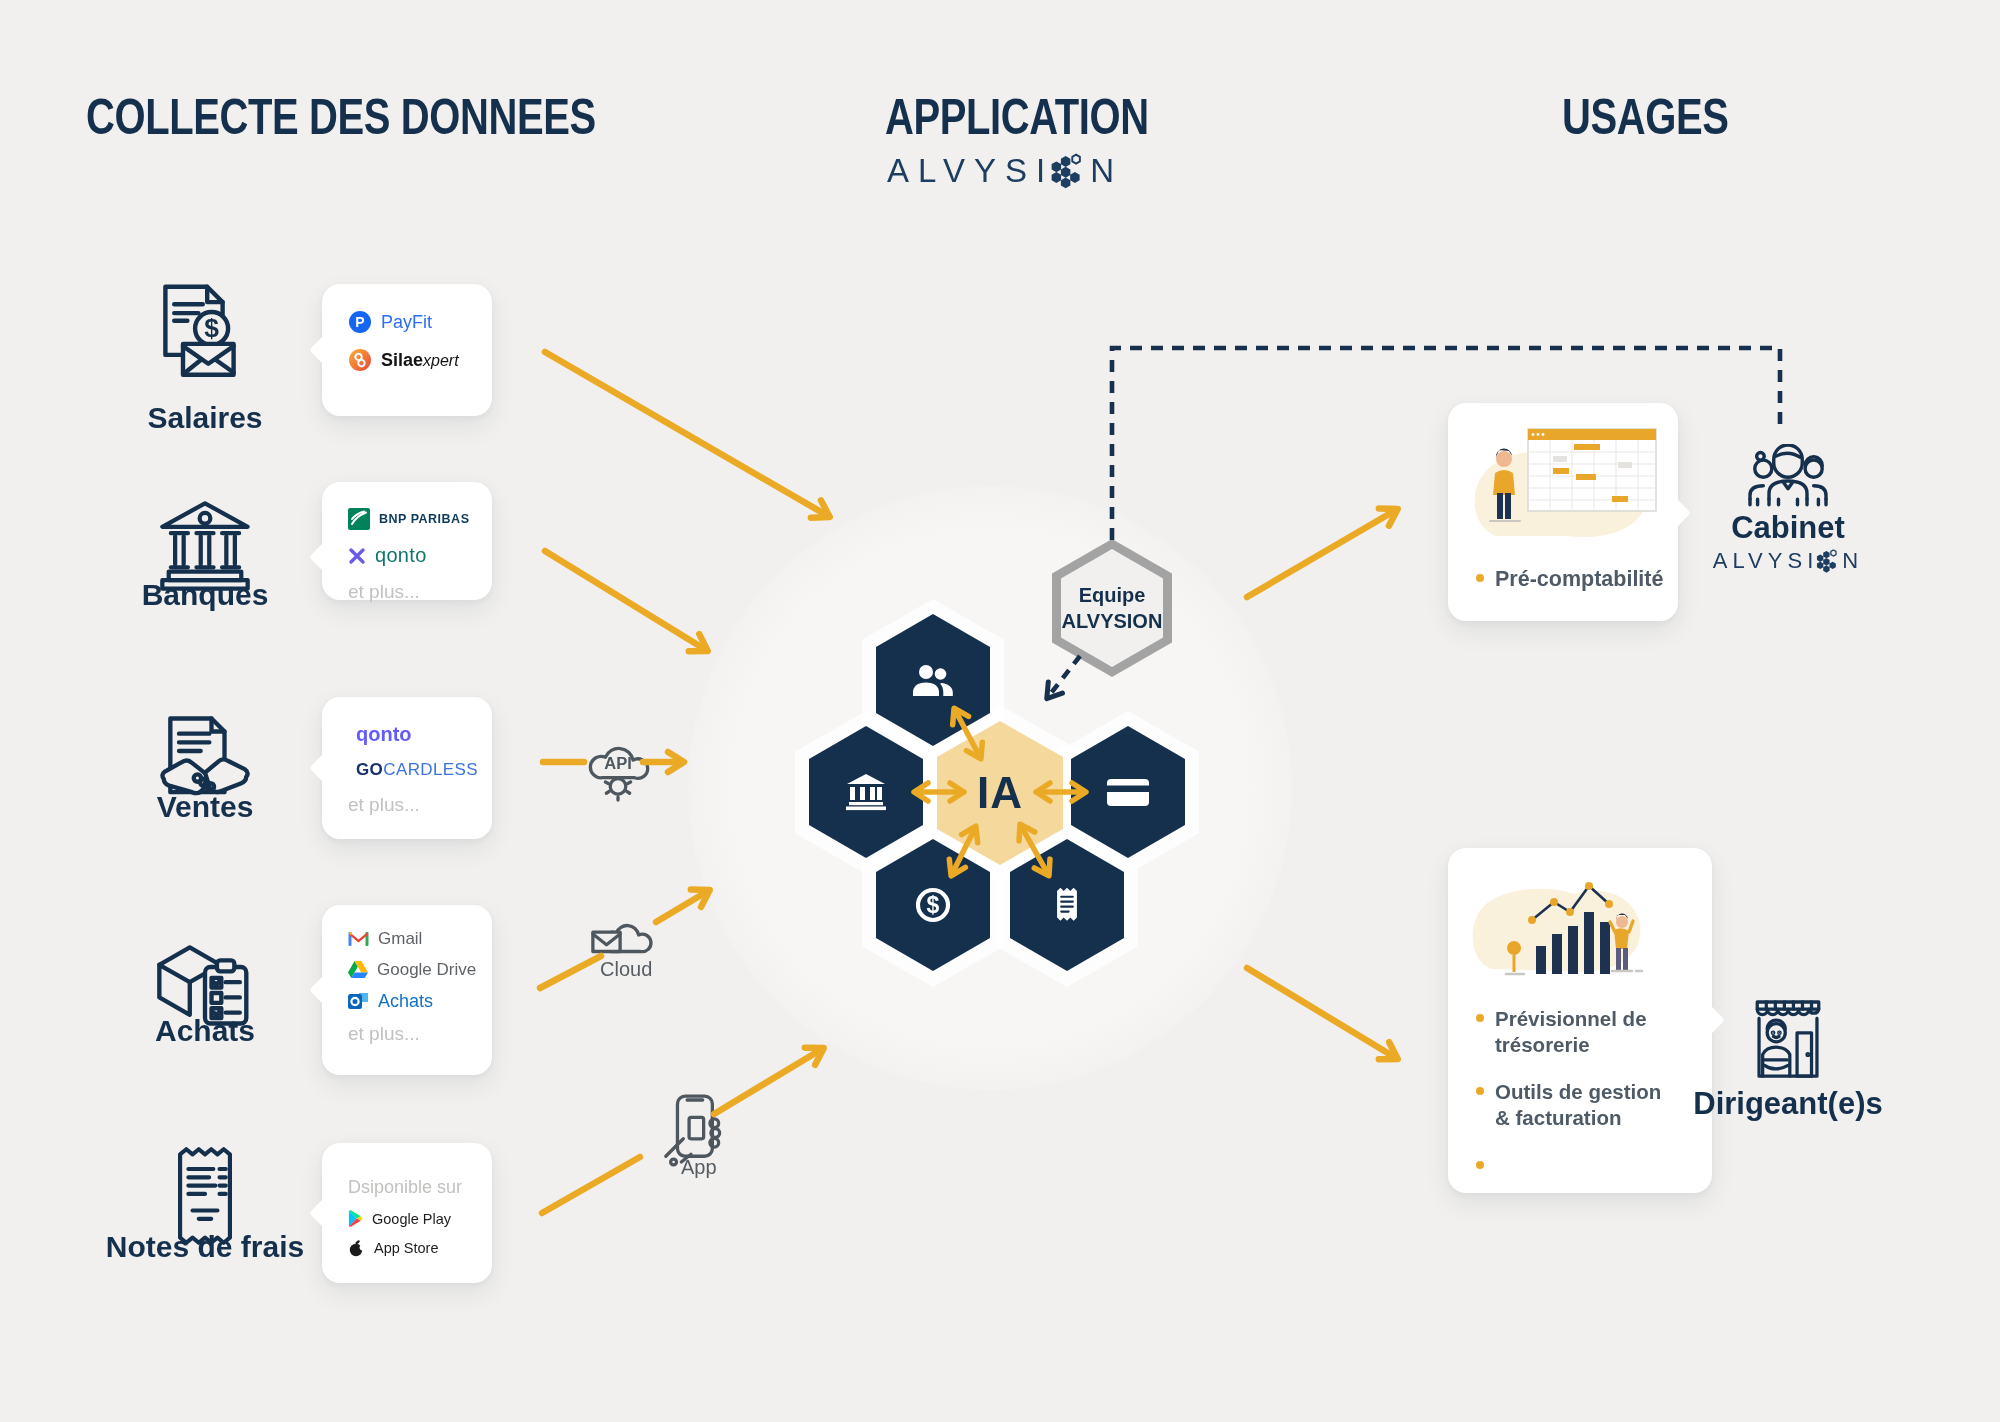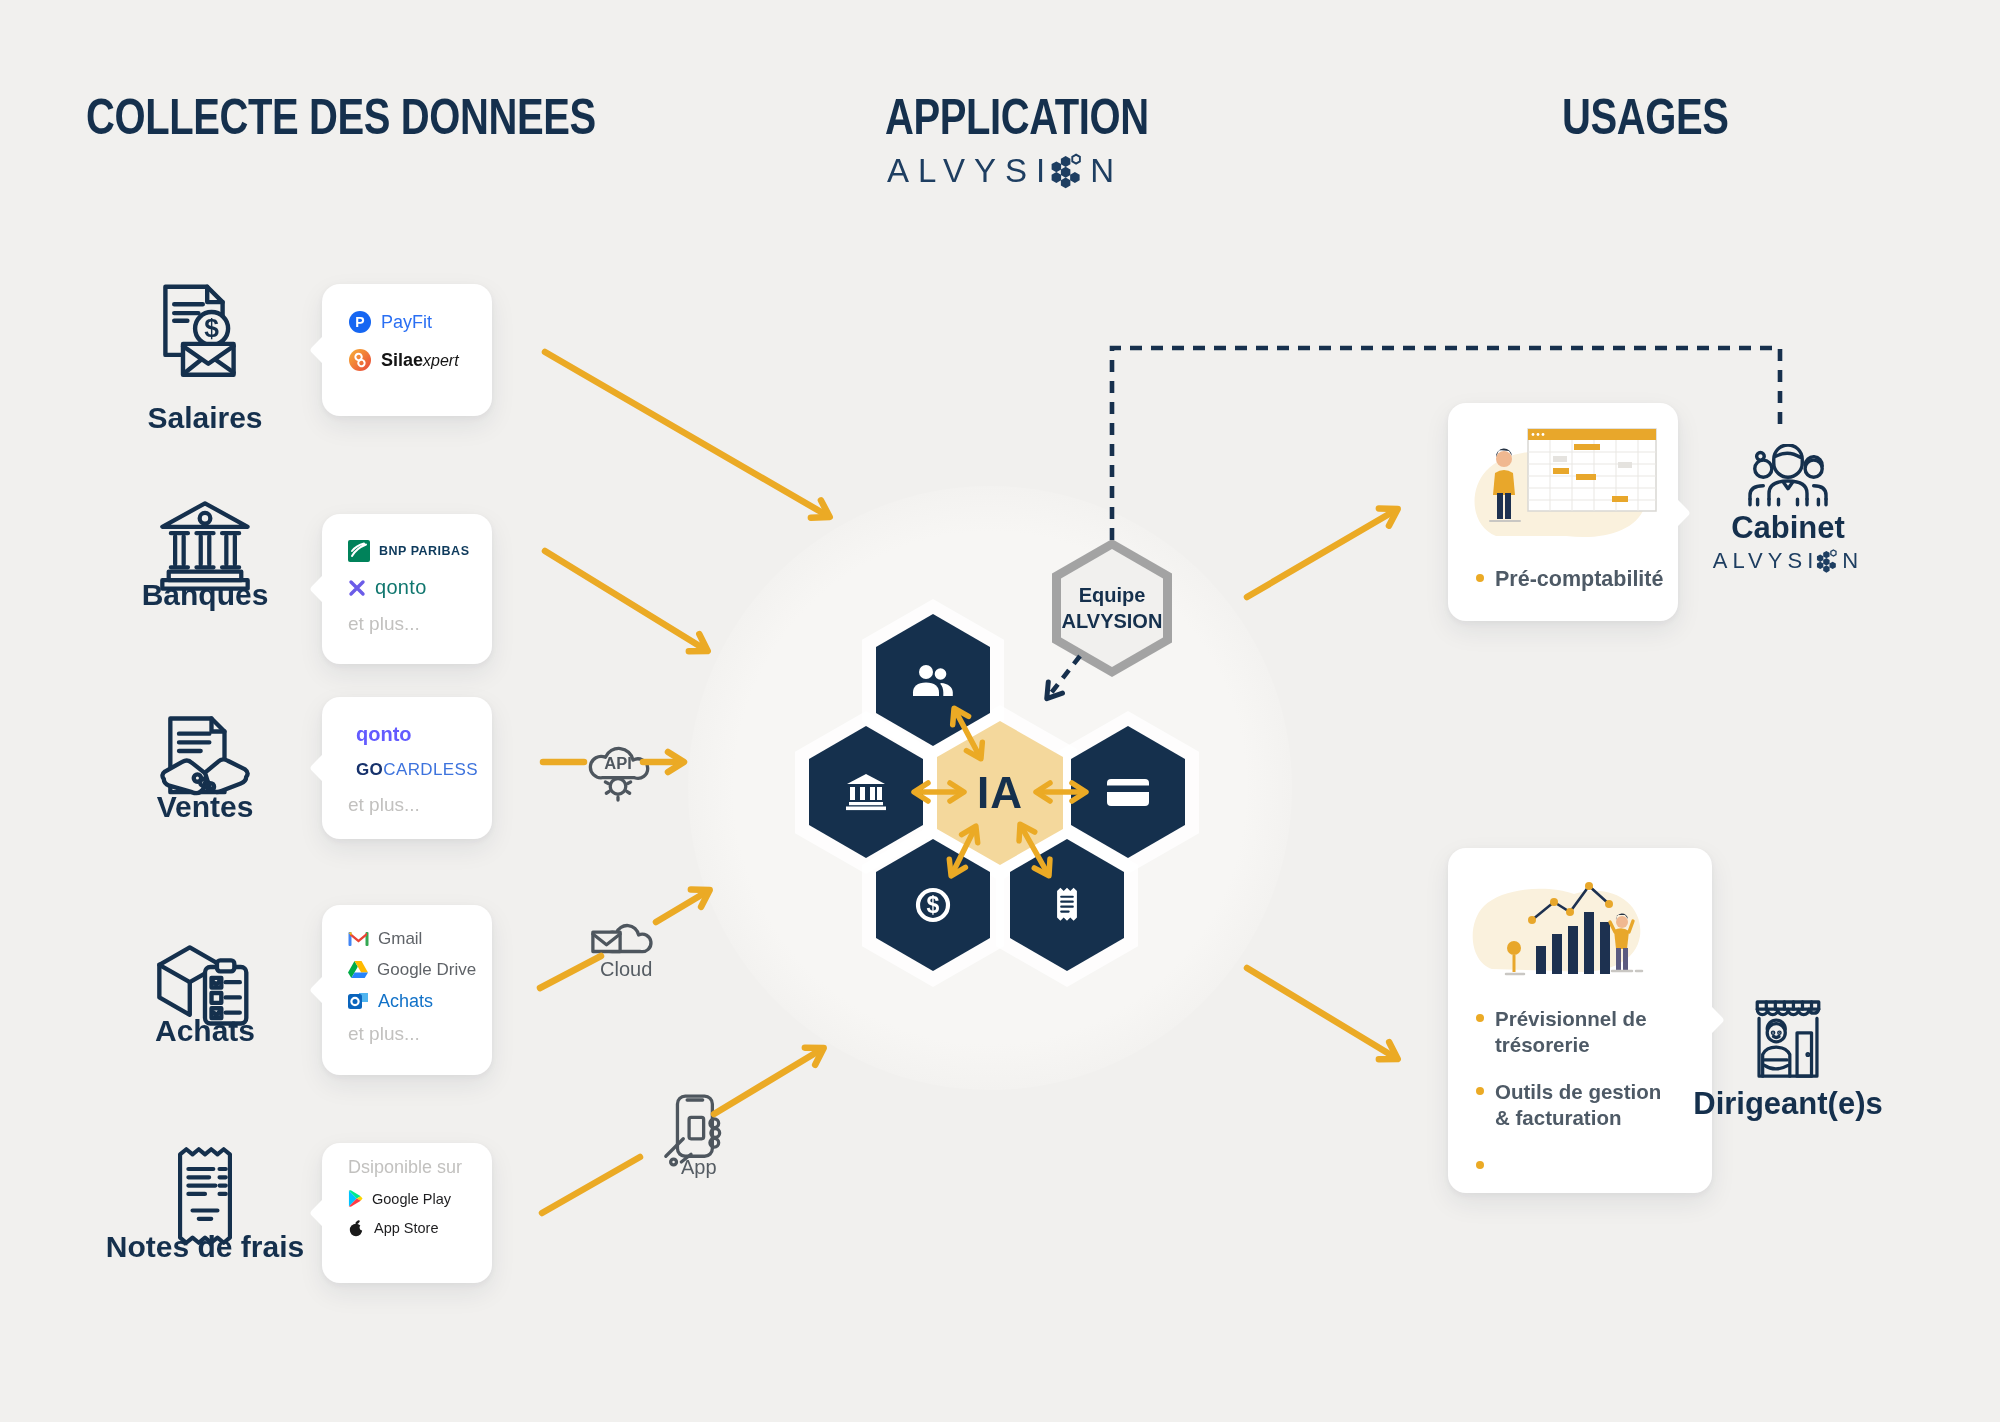--- a/index.html
+++ b/index.html
@@ -172,21 +172,21 @@
               <circle cx="12" cy="8.6" r="3.2" fill="none" stroke="#fff" stroke-width="2"></circle>
               <circle cx="12" cy="15.4" r="3.2" fill="none" stroke="#fff" stroke-width="2"></circle>
             </g>
         </svg>
       </span>
       <span><span class="t-silae-b">Silae</span><span class="t-silae-i">xpert</span></span>
     </div>
   </div>
 </div>
 
-<div class="card" style="left:322px;top:482px;width:170px;height:150px;margin-top:32px;">
+<div class="card" style="left:322px;top:482px;width:170px;height:118px;">
   <div class="ptr" style="left:-8px;top:63px;"></div>
   <div class="prov-col" style="position:relative;">
     <div class="prov-row">
       <span class="logo-badge">
         <svg width="22" height="22" viewBox="0 0 22 22">
             <rect width="22" height="22" rx="2" fill="#00825A"></rect>
             <path d="M4,16 C8,9 13,6.5 18,4.5 M4,11 C8,6 12,4.5 16,3.5" stroke="#fff" stroke-width="2" fill="none" stroke-linecap="round"></path>
           </svg>
       </span>
       <span class="t-bnp">BNP PARIBAS</span>
@@ -249,21 +249,21 @@
           </svg>
       </span>
       <span class="t-outlook">Achats</span>
     </div>
     <div class="more-txt">et plus...</div>
   </div>
 </div>
 
 <div class="card" style="left:322px;top:1143px;width:170px;height:140px;">
   <div class="ptr" style="left:-8px;top:58px;"></div>
-  <div class="prov-col" style="position:relative;padding-top:14px;">
+  <div class="prov-col" style="position:relative;padding-top:34px;">
     <div class="more-txt" style="font-size:18px;margin-bottom:12px;">Dsiponible sur</div>
     <div class="prov-row" style="margin-bottom:12px;">
       <span class="logo-badge">
         <svg width="15" height="17" viewBox="0 0 16 18">
             <polygon points="1,0.5 9.3,9 1,17.5" fill="#00C3FF"></polygon>
             <polygon points="1,0.5 9.3,9 13.6,6.5 3,0.2" fill="#00E98C"></polygon>
             <polygon points="9.3,9 13.6,6.5 15.5,9 13.6,11.5" fill="#FFD500"></polygon>
             <polygon points="1,17.5 9.3,9 13.6,11.5 3,17.8" fill="#FF3A44"></polygon>
           </svg>
       </span>

